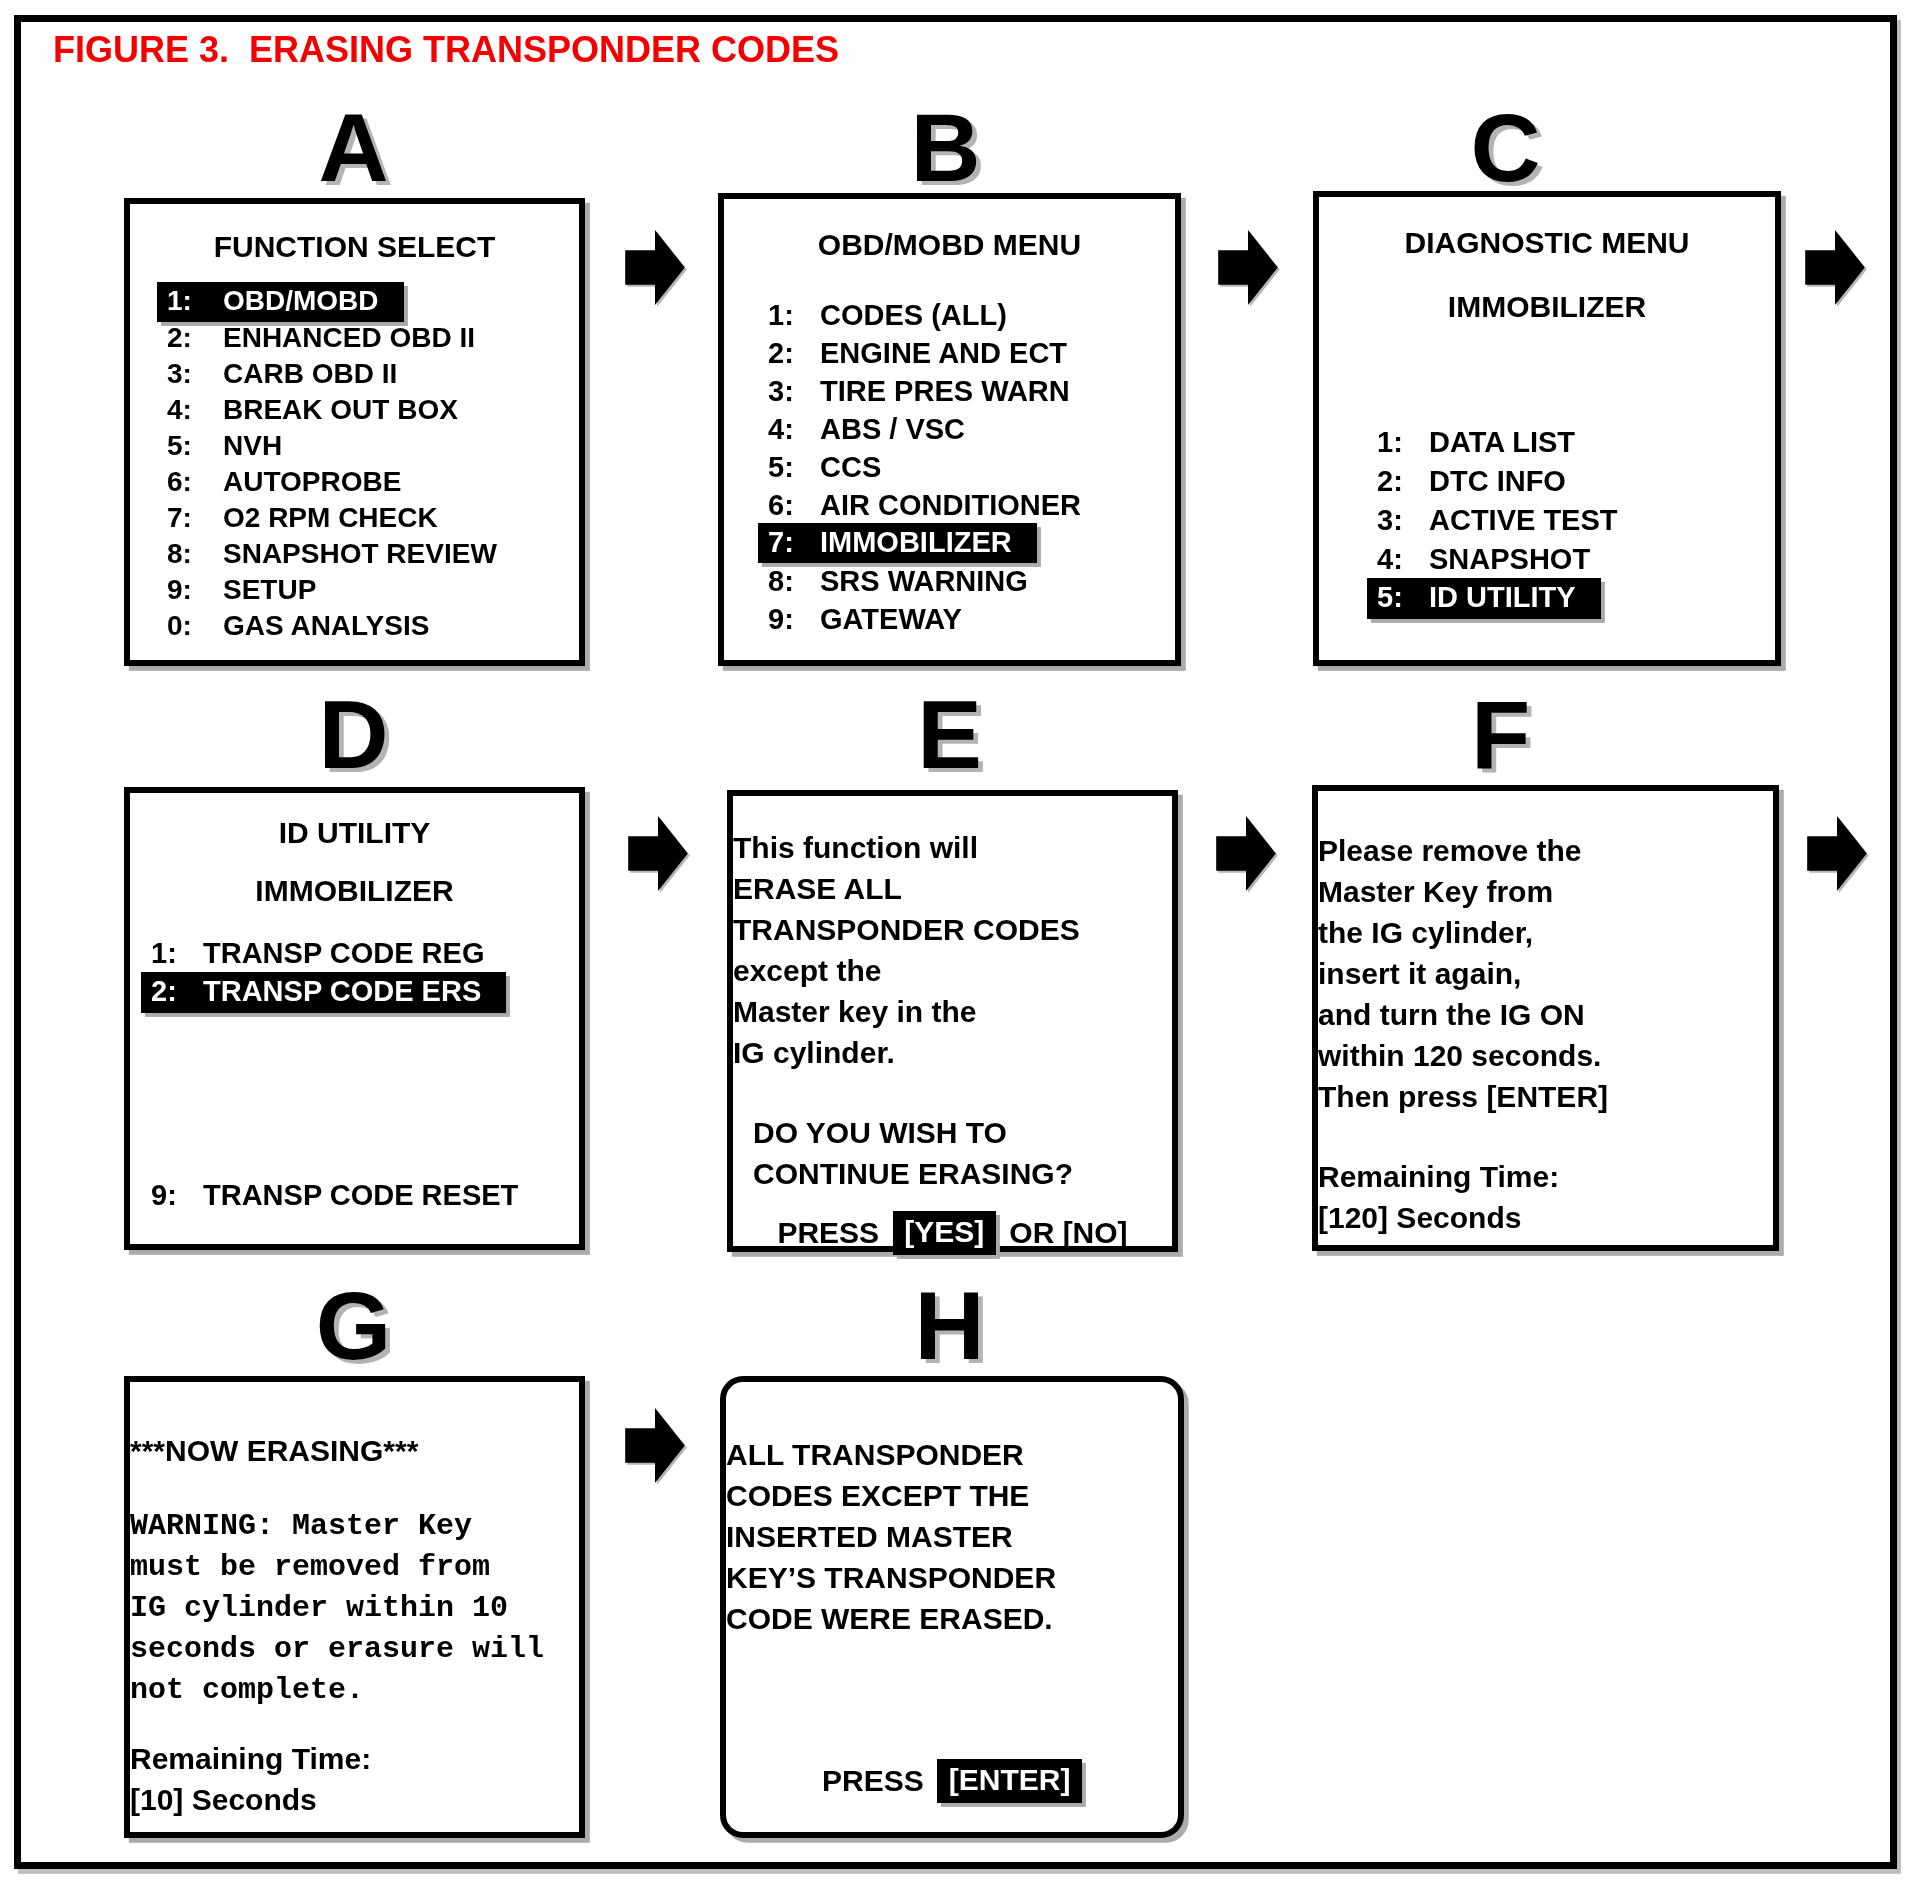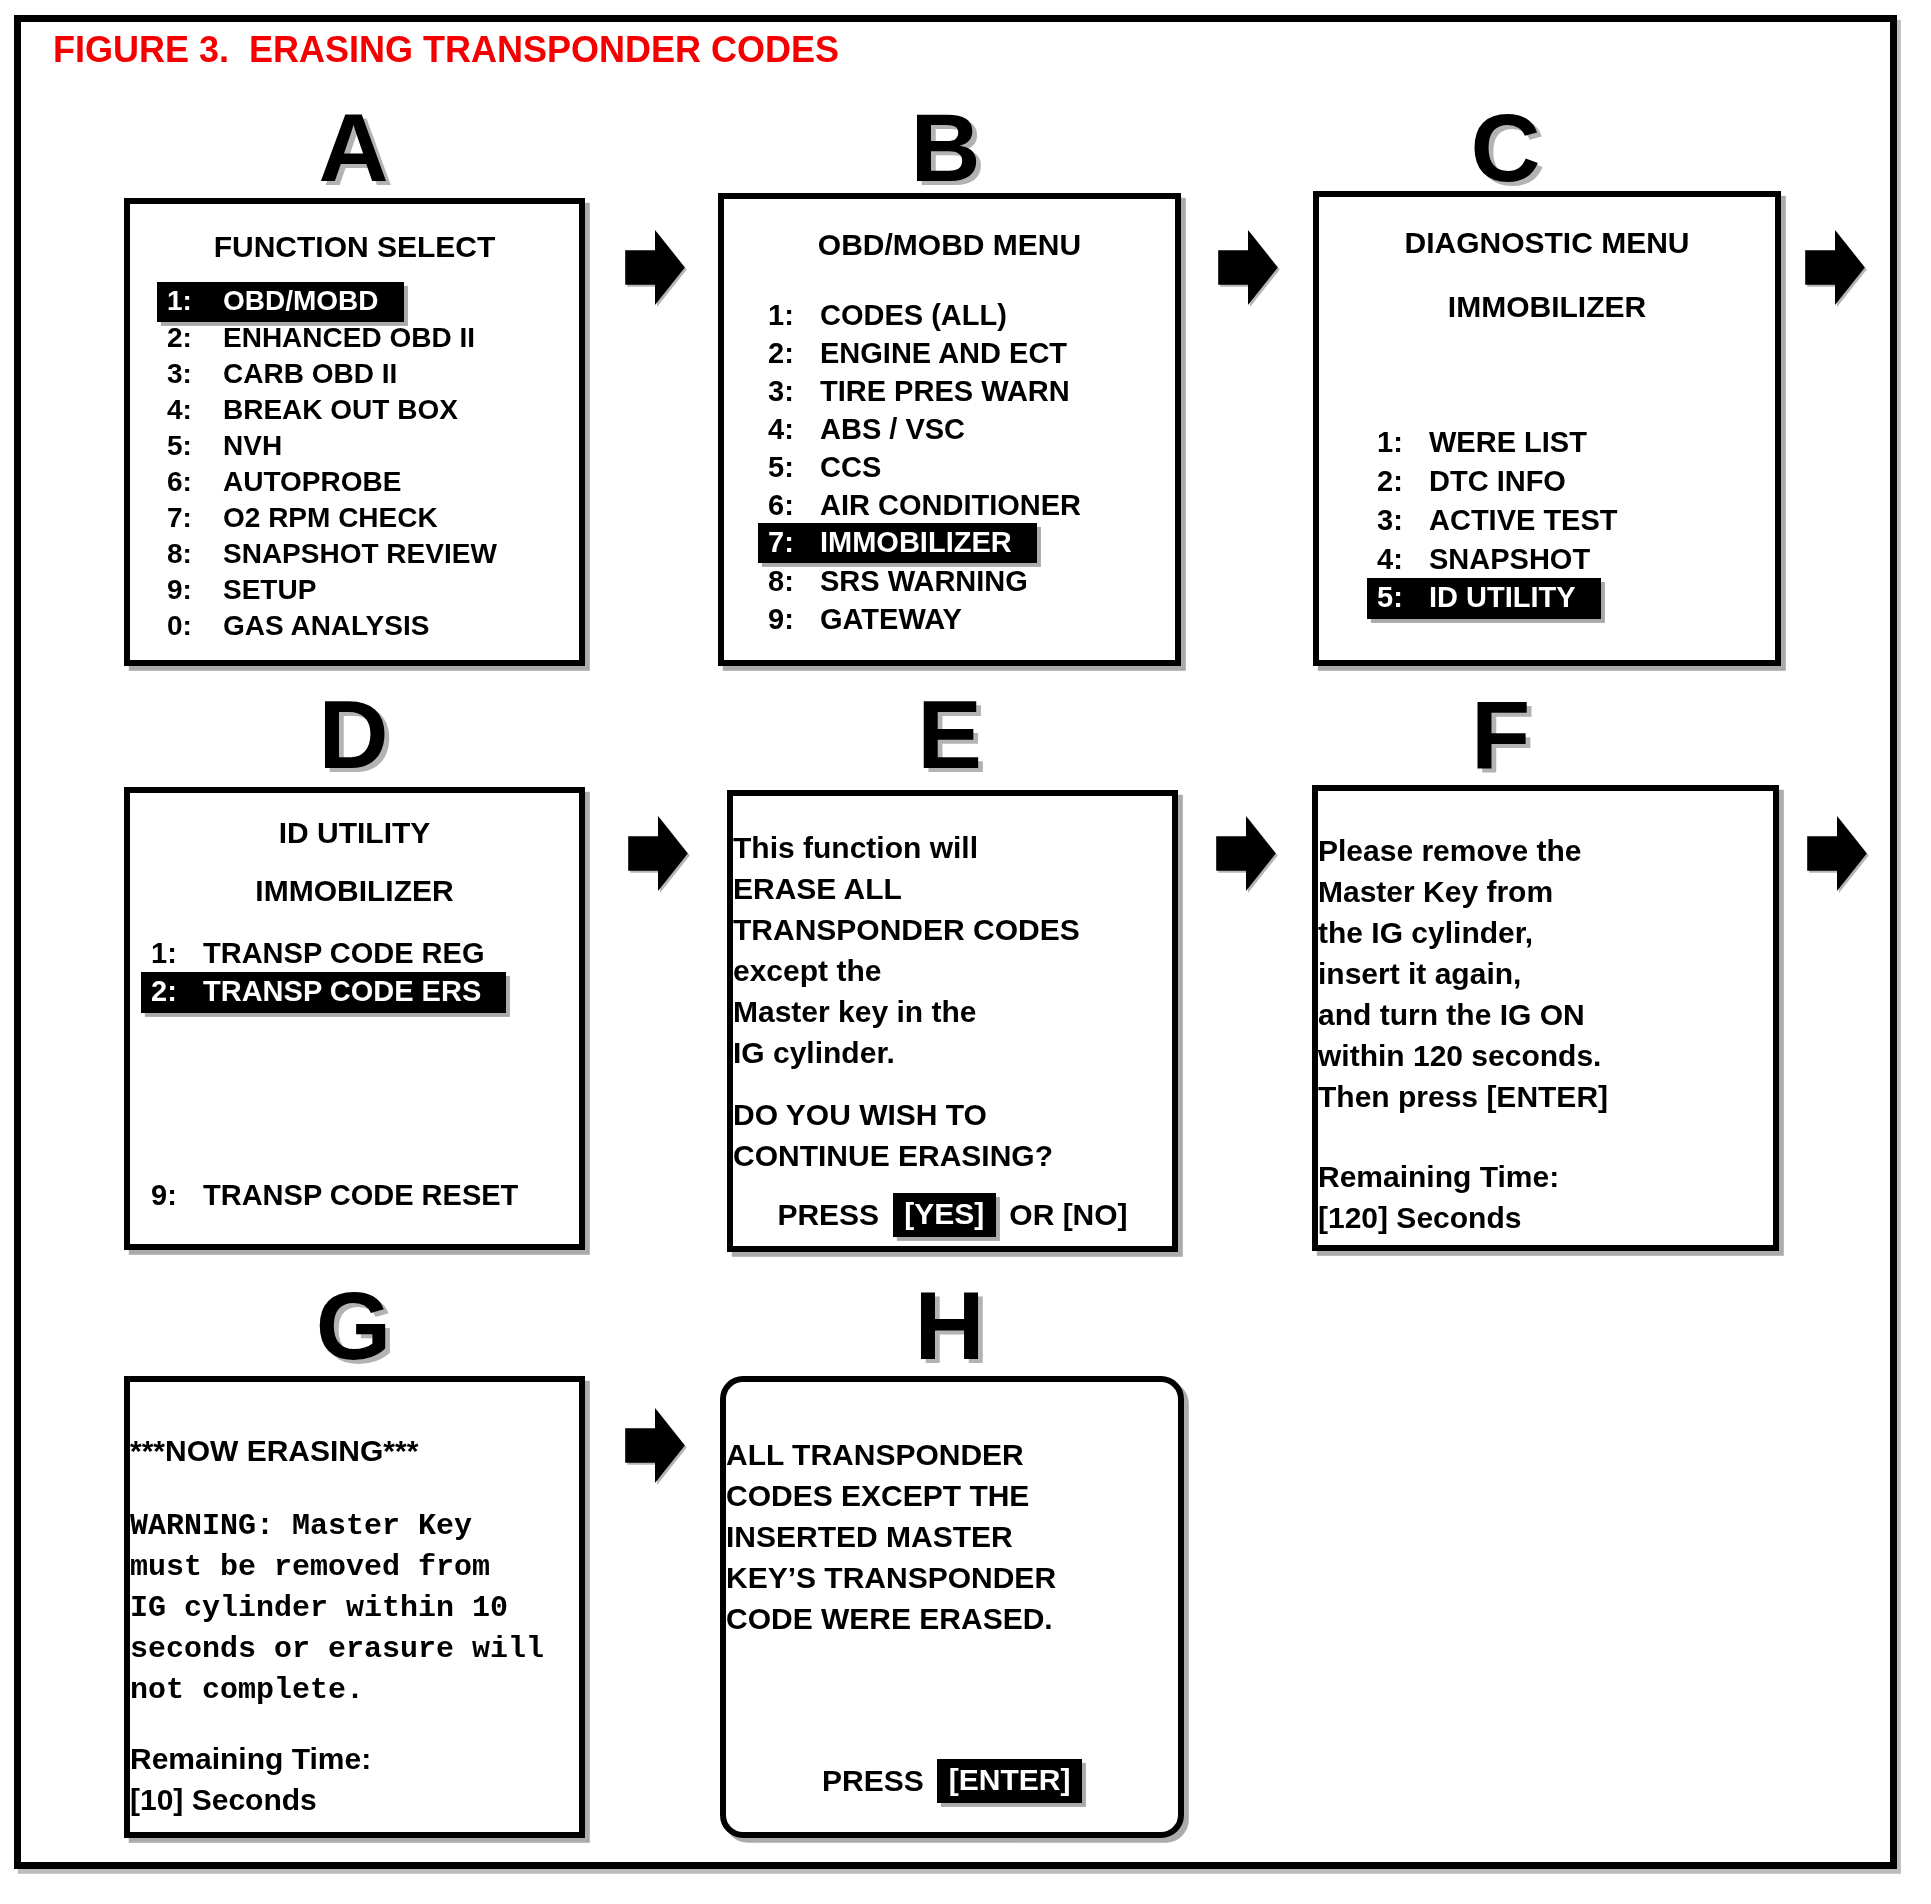--- a/index.html
+++ b/index.html
@@ -62,21 +62,21 @@
   
   #panel-d{left:124px;top:787px;width:461px;height:463px;}
   #panel-d .p-header{margin-top:21px;}
   #panel-d .menu{margin:25px 0 0 0;padding-left:21px;}
   #panel-d .menu li{height:39px;font-size:29px;}
   #panel-d .num{width:52px;}
   #panel-d .bottom-item{margin-top:164px;}
   
   #panel-e{left:727px;top:790px;width:451px;height:462px;}
   #panel-e .lines{margin-top:31px;}
-  #panel-e .question{margin-top:21px;}
+  #panel-e .question{margin-top:39px;padding-left:20px;}
   #panel-e .press-line{margin-top:17.4px;}
   
   #panel-f{left:1312px;top:785px;width:467px;height:466px;}
   #panel-f .lines{margin-top:39px;}
   #panel-f .footer{margin-top:39px;}
   
   #panel-g{left:124px;top:1376px;width:461px;height:462px;}
   #panel-g .status{margin-top:48px;}
   #panel-g .warning{margin-top:35px;font-family:Liberation Mono, monospace;}
   #panel-g .footer{margin-top:27px;}
@@ -203,21 +203,21 @@
         </li>
     </ul>
   </div>
 
   <div class="panel" id="panel-c">
     <div class="p-header" style="margin-top:27px;">DIAGNOSTIC MENU</div>
     <div class="p-header">IMMOBILIZER</div>
     <ul class="menu">
       <li>
           <span class="num">1:</span>
-          <span>WERE LIST</span>
+          <span>DATA LIST</span>
         </li>
       <li>
           <span class="num">2:</span>
           <span>DTC INFO</span>
         </li>
       <li>
           <span class="num">3:</span>
           <span>ACTIVE TEST</span>
         </li>
       <li>

